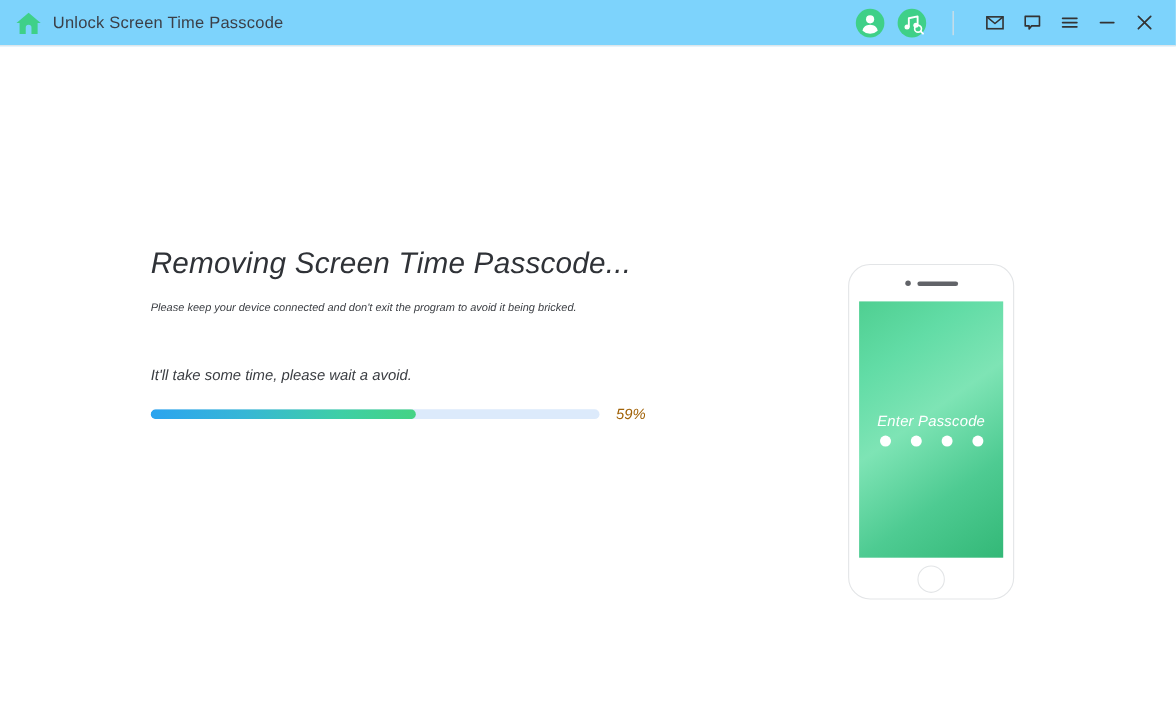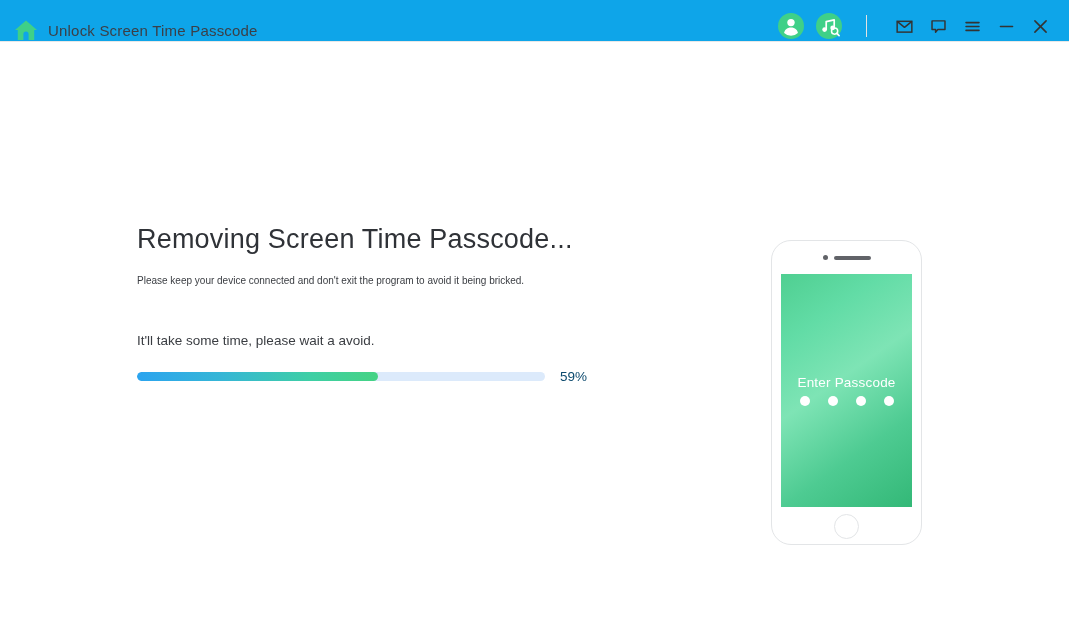--- a/index.html
+++ b/index.html
@@ -15,22 +15,22 @@
     -webkit-font-smoothing: antialiased;
   }
 
   
   .titlebar {
     position: relative;
     height: 42px;
     box-sizing: border-box;
     border-bottom: 1px solid #e8e8e8;
     display: flex;
-    align-items: flex-end;
-    background: #0ea5e9;
+    align-items: center;
+    background: #7dd3fc;
   }
   .tb-left {
     display: flex;
     align-items: center;
     padding-left: 14px;
   }
   .home-icon {
     width: 24px;
     height: 22px;
     margin-right: 10px;
@@ -74,20 +74,21 @@
     justify-content: center;
     cursor: pointer;
     color: #333333;
   }
   .icon-btn svg { display: block; }
 
   
   .content {
     position: relative;
     height: 595px;
+    font-style: italic;
   }
 
   .left-panel {
     position: absolute;
     left: 137px;
     top: 182px;
     width: 470px;
   }
   .headline {
     font-size: 27px;
@@ -124,21 +125,21 @@
     overflow: hidden;
     position: relative;
   }
   .progress-fill {
     height: 100%;
     border-radius: 5px;
     background: linear-gradient(90deg, #2ba4ef 0%, #36b6d6 35%, #3ecfa5 72%, #45d384 100%);
   }
   .progress-pct {
     font-size: 13.5px;
-    color: #0c4a6e;
+    color: #a16207;
     margin-left: 15px;
     white-space: nowrap;
   }
 
   
   .phone {
     position: absolute;
     left: 771px;
     top: 198px;
     width: 151px;

